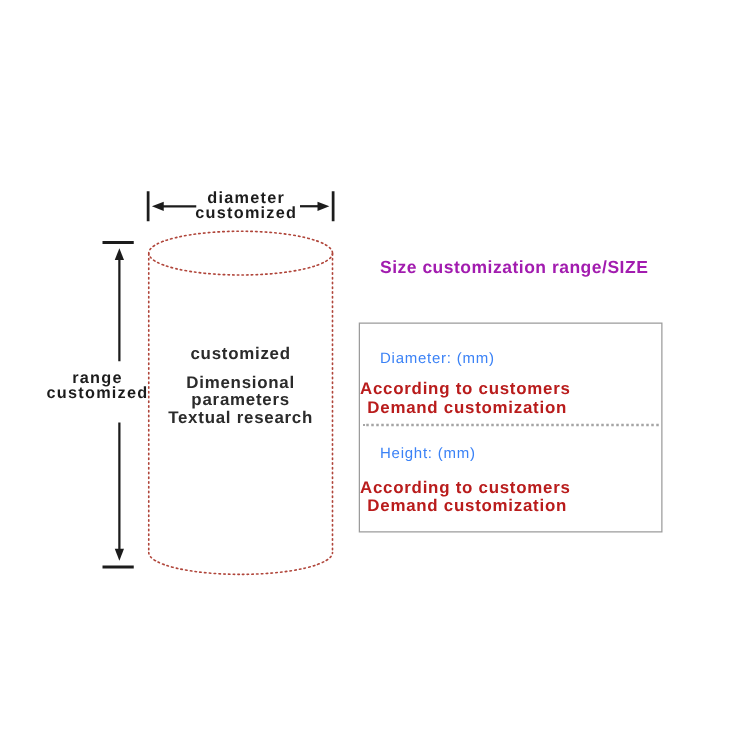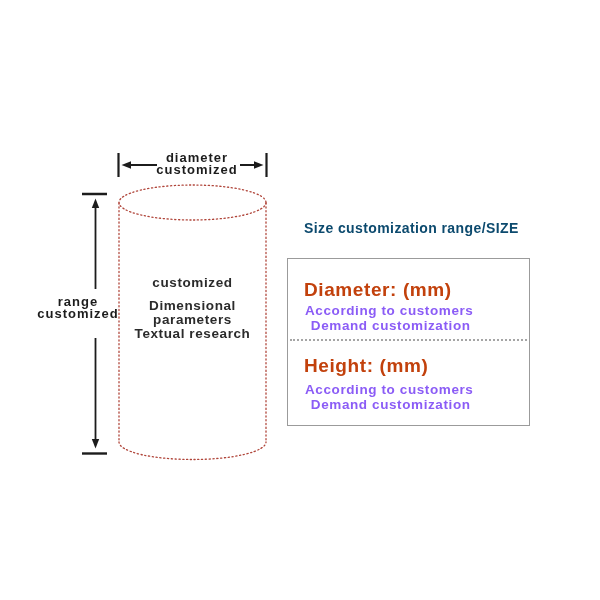--- a/index.html
+++ b/index.html
@@ -26,39 +26,39 @@
   .cyl-text{
     position:absolute;left:120px;top:276px;width:145px;
     text-align:center;font-size:13.5px;font-weight:600;
     letter-spacing:.6px;line-height:14px;color:#2b2b2b;
   }
   .cyl-text p{margin:0;}
   .cyl-text .gap-after{margin-bottom:9px;}
   .cyl-text .gap-before{}
   
   .panel-title{
-    left:304px;top:220px;
-    font-size:14px;font-weight:600;letter-spacing:.4px;color:#0c4a6e;
+    left:304px;top:205px;
+    font-size:14px;font-weight:600;letter-spacing:.4px;color:#a21caf;
   }
   .spec-box{
     position:absolute;left:287px;top:258px;width:243px;height:168px;
     border:1px solid #9b9b9b;background:#fff;box-sizing:border-box;
   }
   .spec-divider{
     position:absolute;left:2px;right:2px;top:80px;height:0;
     border-top:2px dotted #a5a5a5;
   }
   .spec-label{
     position:absolute;left:16px;
-    font-size:19px;font-weight:700;letter-spacing:.6px;color:#c2410c;
+    font-size:12px;font-weight:400;letter-spacing:.6px;color:#3b82f6;
   }
   .spec-desc{
-    position:absolute;left:17px;
+    position:absolute;left:0;
     font-size:13.5px;font-weight:600;letter-spacing:.6px;
-    line-height:14.5px;color:#8b5cf6;white-space:nowrap;
+    line-height:14.5px;color:#b91c1c;white-space:nowrap;
   }
   .spec-desc .l2{margin-left:3px;text-align:center;}
   .s1-label{top:20px;}  .s1-desc{top:45px;}
   .s2-label{top:96px;}  .s2-desc{top:124px;}
 </style>
 </head>
 <body>
 
 <div class="canvas">
 

